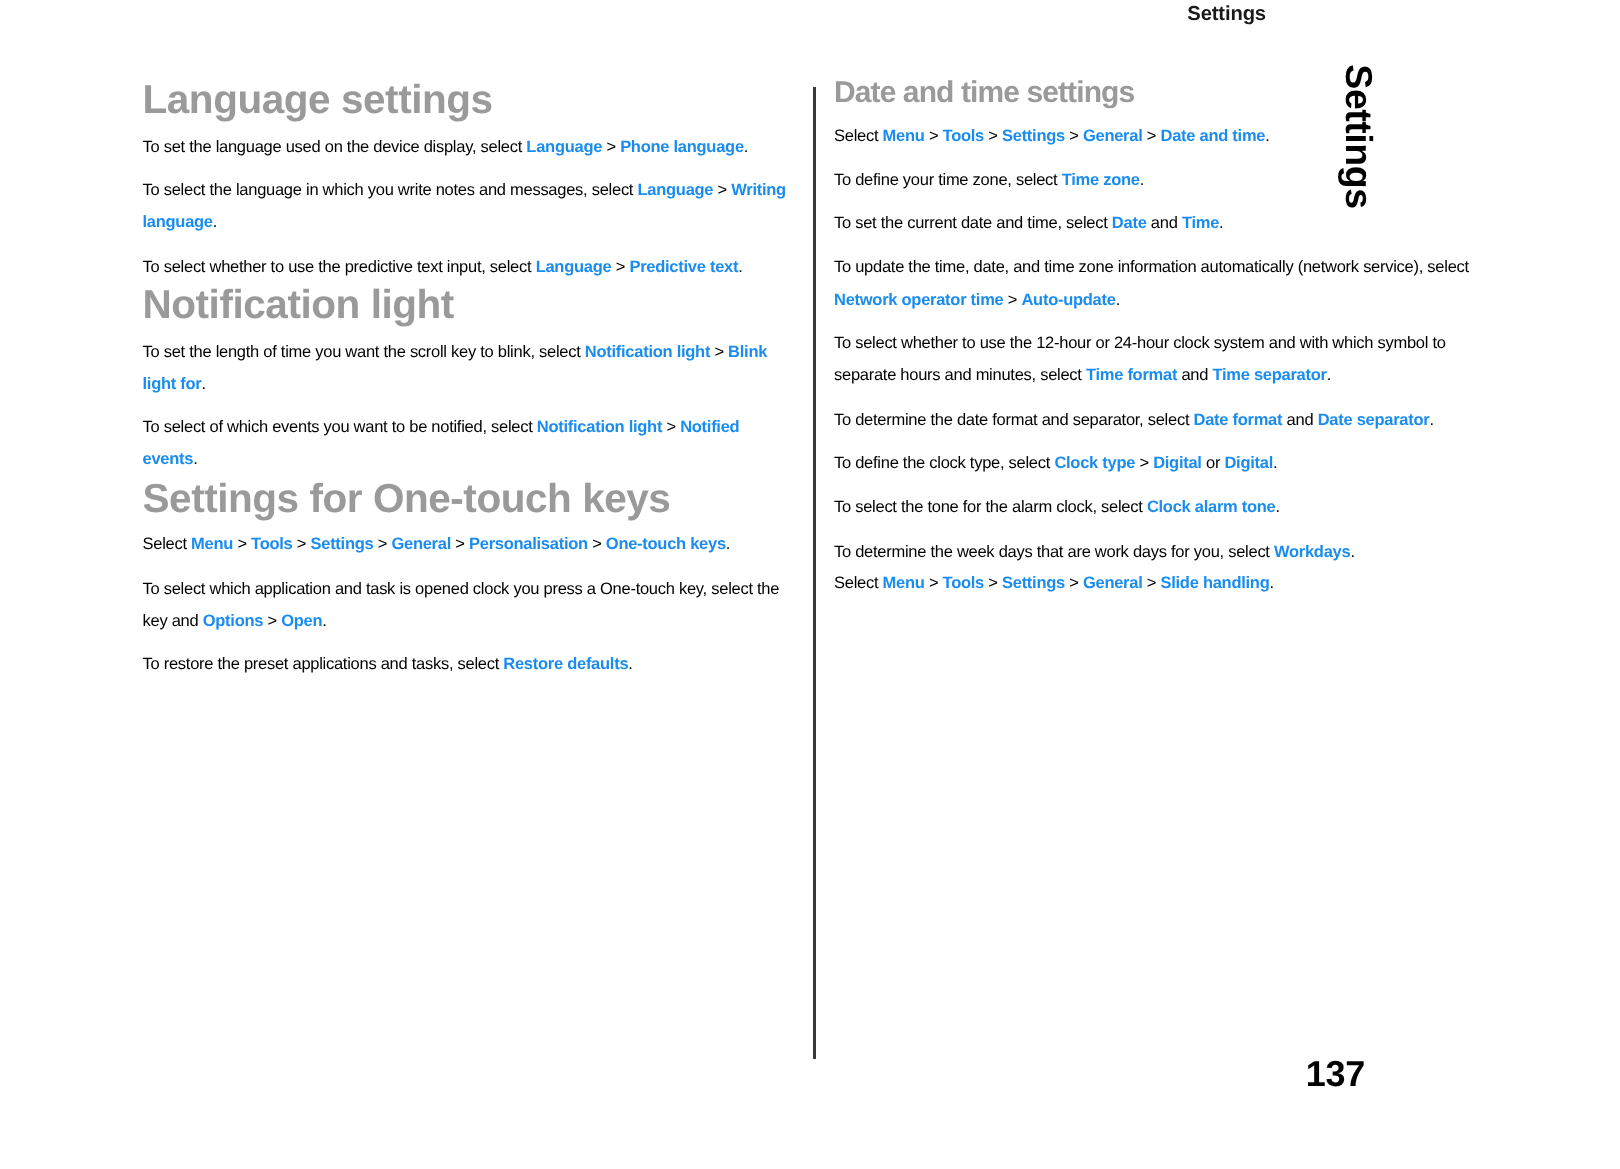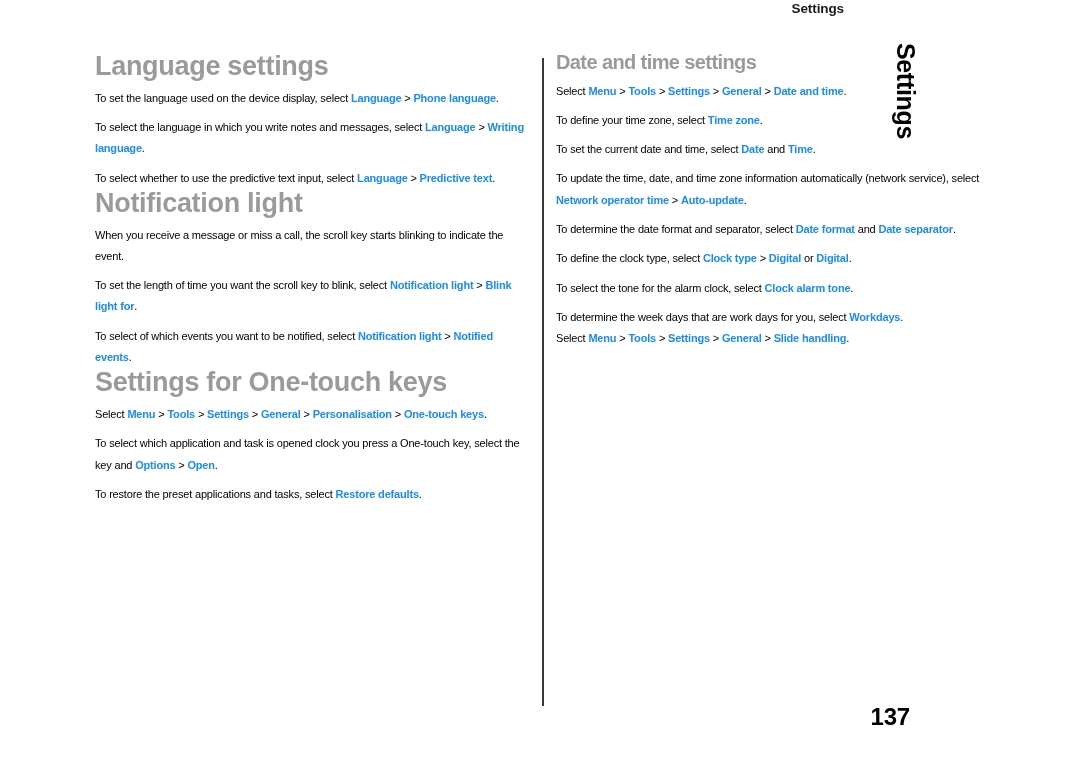--- a/index.html
+++ b/index.html
@@ -154,21 +154,20 @@
         <div>
             <p class="para"><span>To set the language used on the device display, select </span><span class="ui">Language</span><span class="sep"> &gt; </span><span class="ui">Phone language</span><span>.</span></p>
             <p class="para"><span>To select the language in which you write notes and messages, select </span><span class="ui">Language</span><span class="sep"> &gt; </span><span class="ui">Writing language</span><span>.</span></p>
             <p class="para"><span>To select whether to use the predictive text input, select </span><span class="ui">Language</span><span class="sep"> &gt; </span><span class="ui">Predictive text</span><span>.</span></p>
           </div>
       </div>
 
       <div class="block">
         <h2 class="sub-title sub-title-spaced">Notification light</h2>
         <div>
-            <p class="para"><span>When you receive a message or miss a call, the scroll key starts blinking to indicate the event.</span></p>
             <p class="para"><span>To set the length of time you want the scroll key to blink, select </span><span class="ui">Notification light</span><span class="sep"> &gt; </span><span class="ui">Blink light for</span><span>.</span></p>
             <p class="para"><span>To select of which events you want to be notified, select </span><span class="ui">Notification light</span><span class="sep"> &gt; </span><span class="ui">Notified events</span><span>.</span></p>
           </div>
       </div>
 
       <div class="block">
         <h2 class="sub-title sub-title-spaced">Settings for One-touch keys</h2>
         <div>
             <p class="para"><span>Select </span><span class="ui">Menu</span><span class="sep"> &gt; </span><span class="ui">Tools</span><span class="sep"> &gt; </span><span class="ui">Settings</span><span class="sep"> &gt; </span><span class="ui">General</span><span class="sep"> &gt; </span><span class="ui">Personalisation</span><span class="sep"> &gt; </span><span class="ui">One-touch keys</span><span>.</span></p>
             <p class="para"><span>To select which application and task is opened clock you press a One-touch key, select the key and </span><span class="ui">Options</span><span class="sep"> &gt; </span><span class="ui">Open</span><span>.</span></p>
@@ -180,20 +179,21 @@
 
     <div class="col col-right">
 
       <div class="block">
         <h1 class="sec-title">Date and time settings</h1>
         <div>
             <p class="para"><span>Select </span><span class="ui">Menu</span><span class="sep"> &gt; </span><span class="ui">Tools</span><span class="sep"> &gt; </span><span class="ui">Settings</span><span class="sep"> &gt; </span><span class="ui">General</span><span class="sep"> &gt; </span><span class="ui">Date and time</span><span>.</span></p>
             <p class="para"><span>To define your time zone, select </span><span class="ui">Time zone</span><span>.</span></p>
             <p class="para"><span>To set the current date and time, select </span><span class="ui">Date</span><span> and </span><span class="ui">Time</span><span>.</span></p>
             <p class="para"><span>To update the time, date, and time zone information automatically (network service), select </span><span class="ui">Network operator time</span><span class="sep"> &gt; </span><span class="ui">Auto-update</span><span>.</span></p>
+            <p class="para"><span>To select whether to use the 12-hour or 24-hour clock system and with which symbol to separate hours and minutes, select </span><span class="ui">Time format</span><span> and </span><span class="ui">Time separator</span><span>.</span></p>
             <p class="para"><span>To determine the date format and separator, select </span><span class="ui">Date format</span><span> and </span><span class="ui">Date separator</span><span>.</span></p>
             <p class="para"><span>To define the clock type, select </span><span class="ui">Clock type</span><span class="sep"> &gt; </span><span class="ui">Digital</span><span> or </span><span class="ui">Digital</span><span>.</span></p>
             <p class="para"><span>To select the tone for the alarm clock, select </span><span class="ui">Clock alarm tone</span><span>.</span></p>
             <p class="para"><span>To determine the week days that are work days for you, select </span><span class="ui">Workdays</span><span>.</span></p>
           </div>
       </div>
 
       <div class="block">
         <div>
             <p class="para"><span>Select </span><span class="ui">Menu</span><span class="sep"> &gt; </span><span class="ui">Tools</span><span class="sep"> &gt; </span><span class="ui">Settings</span><span class="sep"> &gt; </span><span class="ui">General</span><span class="sep"> &gt; </span><span class="ui">Slide handling</span><span>.</span></p>

